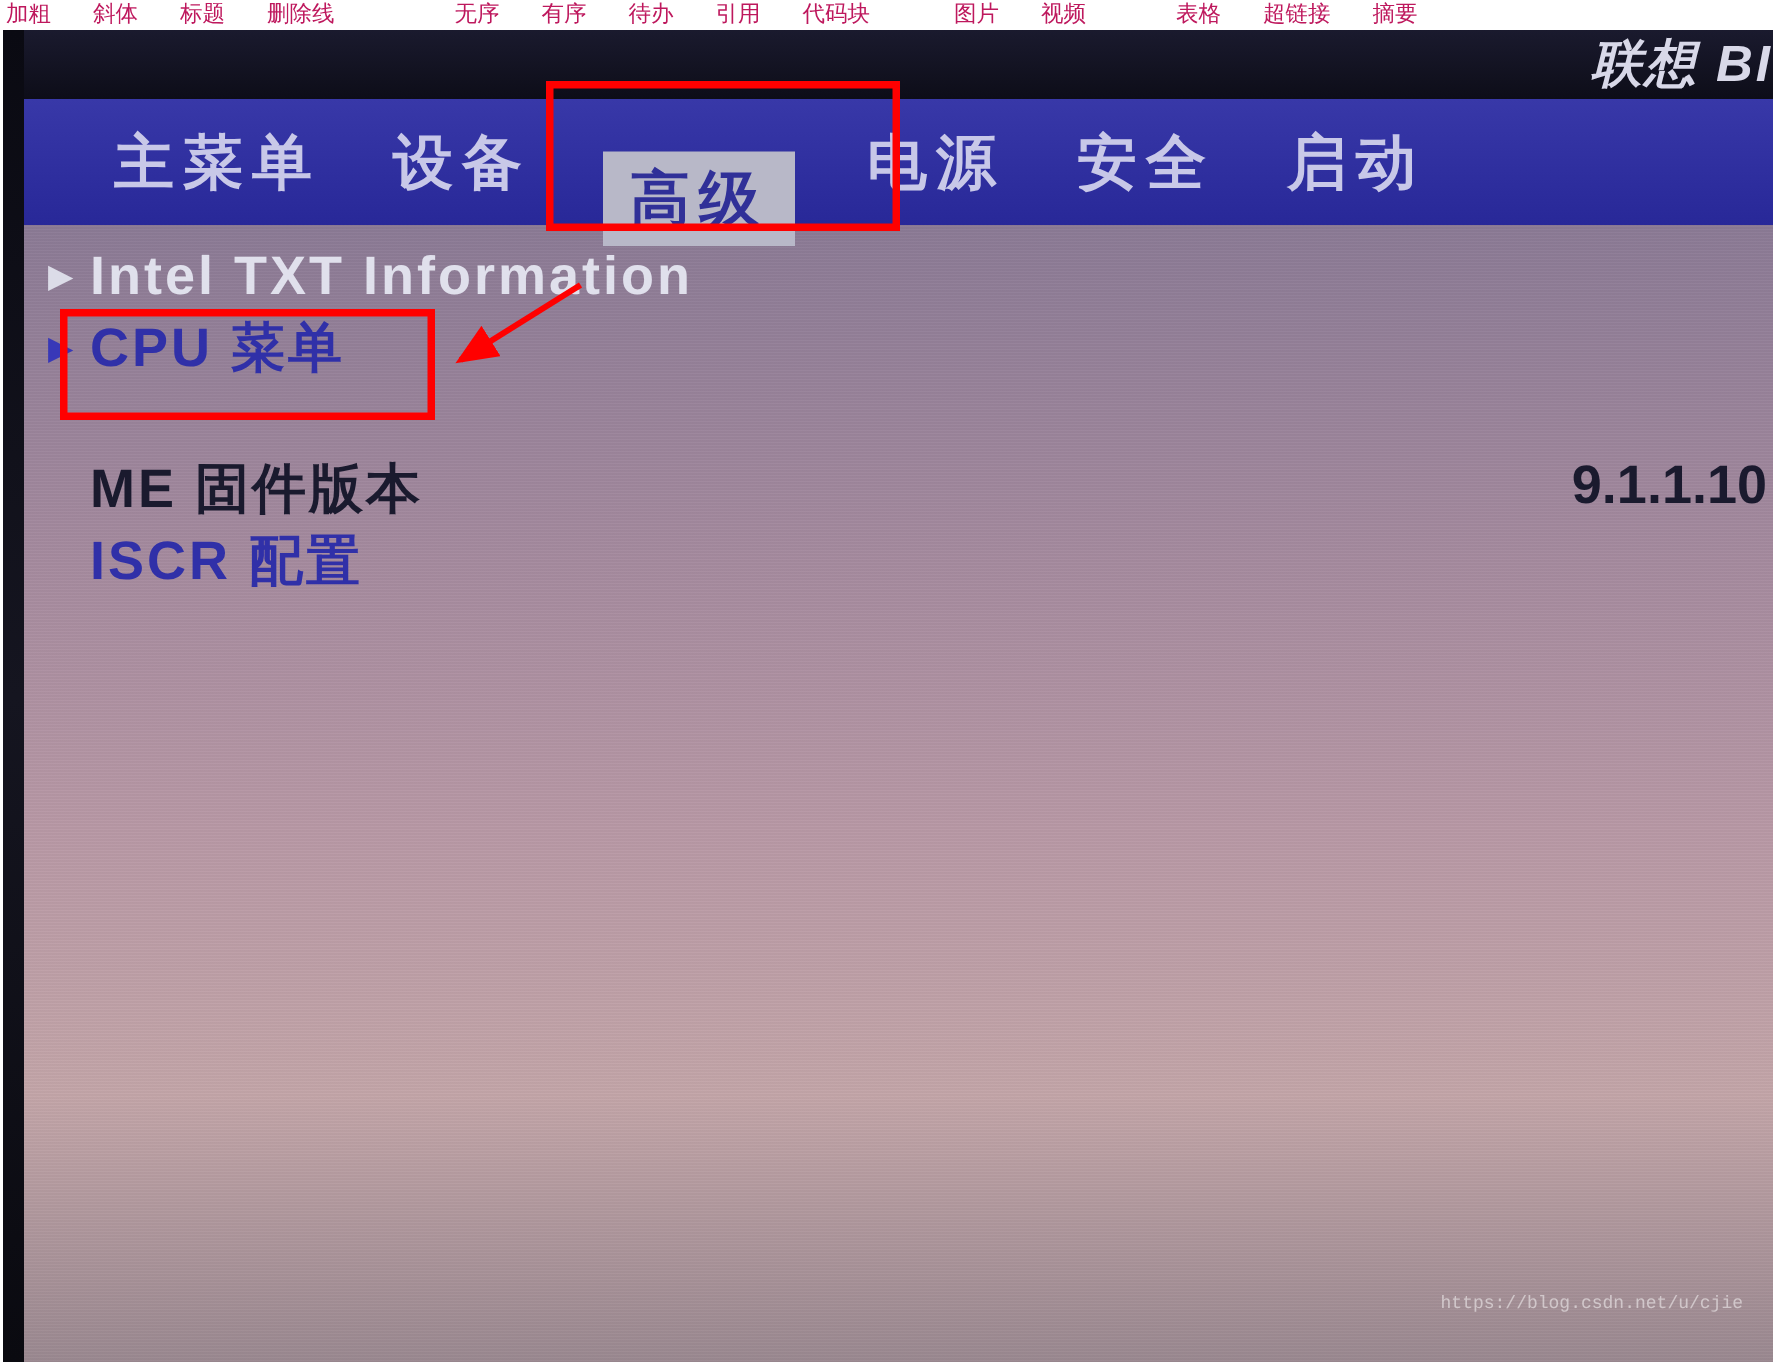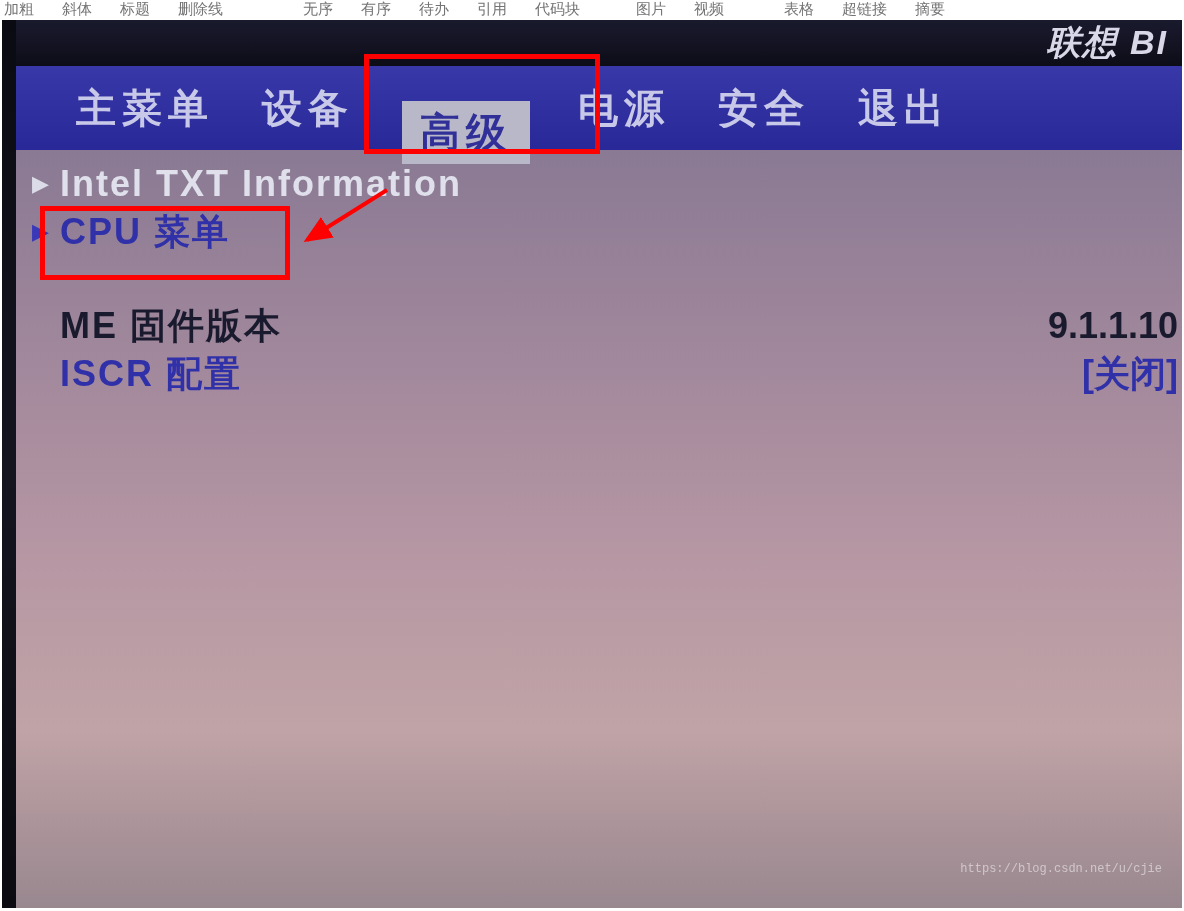--- a/index.html
+++ b/index.html
@@ -12,21 +12,21 @@
       height: 911px;
       background: #ffffff;
       font-family: "Microsoft YaHei", sans-serif;
       overflow: hidden;
       position: relative;
     }
     .editor-toolbar {
       display: flex;
       gap: 28px;
       padding: 0 4px 8px 4px;
-      color: #737373;
+      color: #be185d;
       font-size: 15px;
       align-items: flex-start;
       height: 20px;
       overflow: hidden;
     }
     .editor-toolbar span {
       white-space: nowrap;
     }
     .photo-container {
       position: relative;
@@ -59,21 +59,21 @@
     .brand-bar {
       position: absolute;
       top: 0;
       left: 14px;
       right: 0;
       height: 46px;
       background: linear-gradient(180deg, #1a1a2e 0%, #0d0d18 100%);
       display: flex;
       align-items: center;
       justify-content: flex-end;
-      padding-right: 14px;
+      padding-right: 0;
     }
     .brand-text {
       color: #d8d8e8;
       font-size: 34px;
       font-weight: bold;
       font-style: italic;
       letter-spacing: 2px;
       white-space: nowrap;
     }
     .bios-menu {
@@ -130,21 +130,21 @@
       white-space: nowrap;
     }
     .menu-label.white {
       color: #e0e0ec;
     }
     .menu-label.blue {
       color: #3030a8;
     }
     .value-row {
       display: flex;
-      align-items: center;
+      align-items: flex-start;
       height: 48px;
       padding-left: 28px;
       justify-content: space-between;
       padding-right: 4px;
     }
     .value-label {
       font-size: 36px;
       font-weight: bold;
       letter-spacing: 2px;
       color: #1a1a2e;
@@ -224,40 +224,39 @@
   <div class="brand-bar">
     <span class="brand-text">联想 BI</span>
   </div>
 
   <div class="bios-menu">
     <span class="bios-menu-item">主菜单</span>
     <span class="bios-menu-item">设备</span>
     <span class="bios-menu-item active">高级</span>
     <span class="bios-menu-item">电源</span>
     <span class="bios-menu-item">安全</span>
-    <span class="bios-menu-item">退出</span>
+    <span class="bios-menu-item">启动</span>
   </div>
 
   <div class="bios-content">
     <div class="menu-row">
       <span class="triangle">▶</span>
       <span class="menu-label white">Intel TXT Information</span>
     </div>
     <div class="menu-row">
       <span class="triangle blue">▶</span>
       <span class="menu-label blue">CPU 菜单</span>
     </div>
     <div class="gap"></div>
     <div class="value-row">
       <span class="value-label">ME 固件版本</span>
       <span class="value-text">9.1.1.10</span>
     </div>
     <div class="value-row">
       <span class="menu-label blue" style="font-size:36px">ISCR 配置</span>
-      <span class="value-text blue">[关闭]</span>
     </div>
   </div>
 
   <div class="anno-box-1"></div>
   <div class="anno-box-2"></div>
   <svg class="anno-arrow" width="110" height="70">
     <defs>
       <marker id="arrowhead" markerWidth="8" markerHeight="8" refX="6" refY="3" orient="auto">
         <polygon points="0 0, 7 3, 0 6" fill="#ff0000"></polygon>
       </marker>

